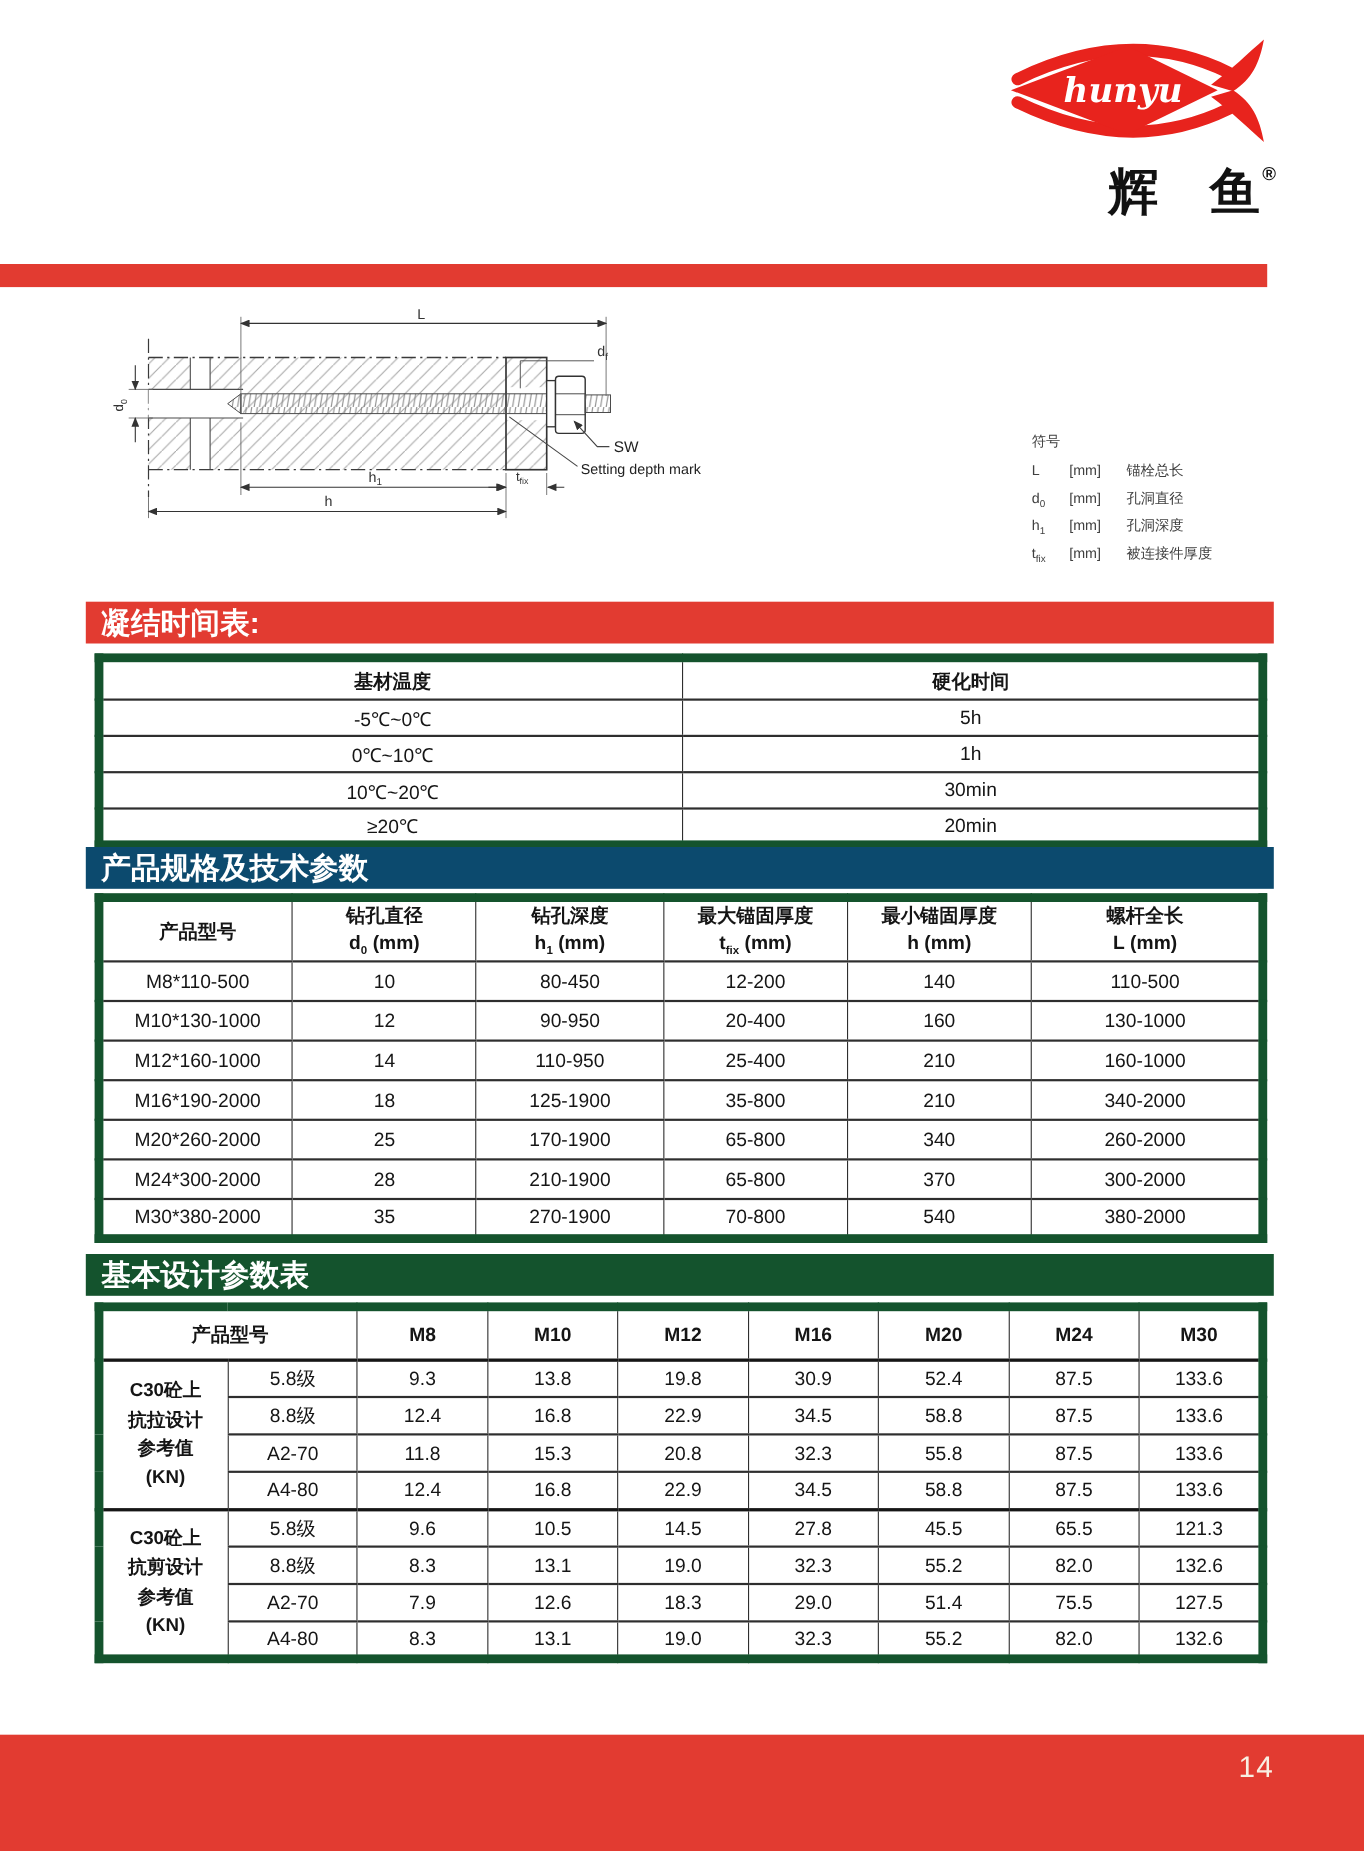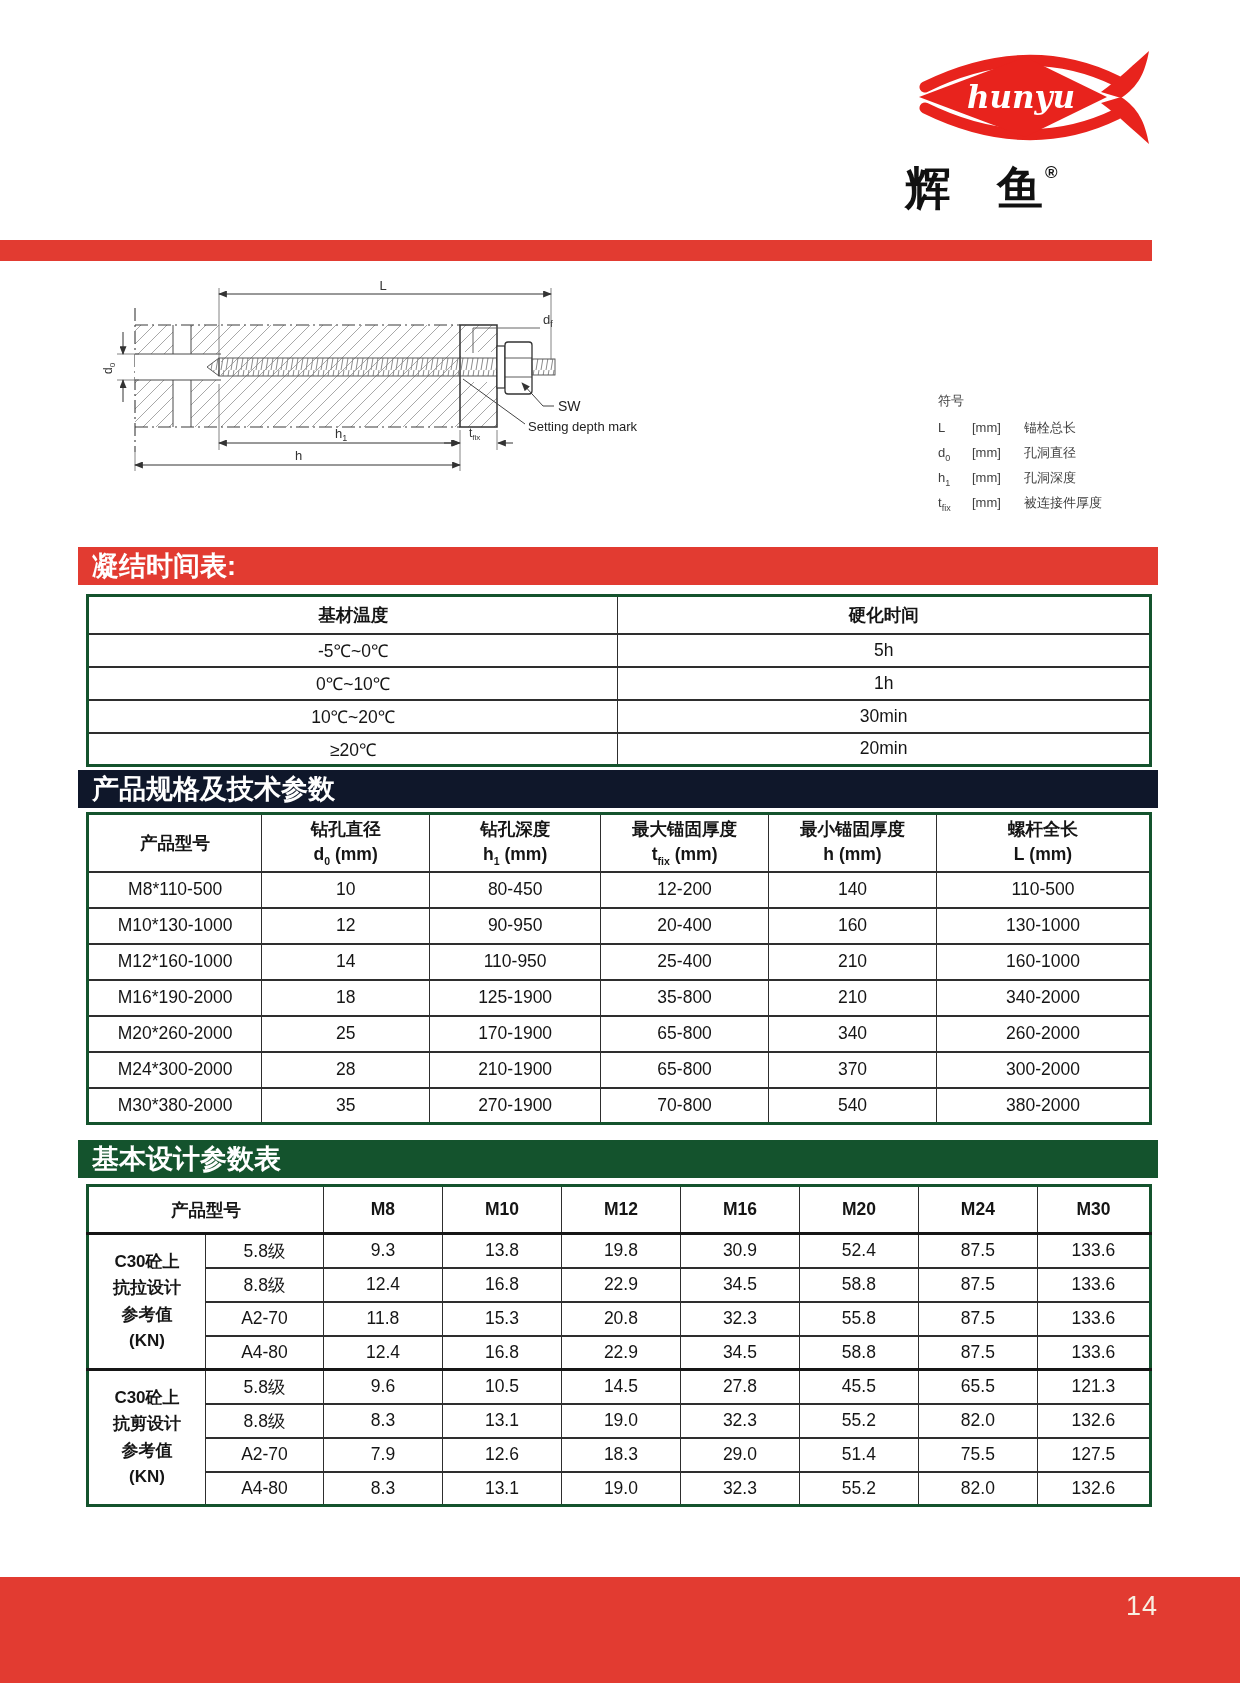--- a/index.html
+++ b/index.html
@@ -6,39 +6,39 @@
   body{
     width:1240px;height:1683px;position:relative;background:#fff;
     font-family:"Liberation Sans",sans-serif;color:#1a1a1a;overflow:hidden;
   }
   .abs{position:absolute;}
   
   .topbar{top:240px;left:0;width:1152px;height:21px;}
   .footer{top:1577px;left:0;width:1240px;height:106px;}
   .pagenum{position:absolute;top:14px;right:82px;color:#f8efe2;font-size:27px;letter-spacing:1px;}
   
-  .logo{top:45px;left:905px;width:255px;text-align:left;}
+  .logo{top:30px;left:905px;width:255px;text-align:right;}
   .logo-cn{font-size:46px;font-weight:900;color:#111;margin-top:4px;white-space:nowrap;}
   .logo-cn sup{font-size:17px;font-weight:700;vertical-align:26px;margin-left:2px;}
   
   .diagram{top:280px;left:95px;}
   .legend{top:392px;left:938px;width:280px;color:#404040;font-size:13px;}
   .legend .ttl{margin-bottom:9px;}
   .legend-row{display:grid;grid-template-columns:34px 52px auto;height:25px;align-items:baseline;}
   .legend-row sub{font-size:9px;}
   
   .banner{left:78px;width:1080px;height:38px;color:#fff;font-size:27px;font-weight:bold;
           line-height:38px;padding-left:14px;box-sizing:border-box;}
   
   .tbl{border-collapse:collapse;background:#fff;table-layout:fixed;width:1066px;
        font-size:17.5px;color:#151515;}
   .tbl,.tbl th,.tbl td{border:1px solid #2e2e2e;}
   .tbl th,.tbl td{border-top:2px solid #2e2e2e;border-bottom:2px solid #2e2e2e;
        text-align:center;vertical-align:middle;padding:0;}
-  table.tbl{border:3px solid #14532d;}
+  table.tbl{border:8px solid #14532d;}
   .tbl sub{font-size:0.6em;}
   .t1{left:86px;top:594px;}
   .t1 thead tr{height:38px;}
   .t1 tbody tr{height:33px;}
   .t2{left:86px;top:812px;}
   .t2 thead tr{height:58px;}
   .t2 tbody tr{height:36px;}
   .t2 .h2l{line-height:1.45;font-weight:bold;}
   .t3{left:86px;top:1184px;}
   .t3 thead tr{height:48px;}
@@ -195,21 +195,21 @@
         <td>30min</td>
       </tr>
 
       <tr>
         <td>≥20℃</td>
         <td>20min</td>
       </tr>
     </tbody>
 </table>
 
-<div class="abs banner accent-bg" style="top: 770px; background: #0f172a;">产品规格及技术参数</div>
+<div class="abs banner accent-bg" style="top: 770px; background: #0c4a6e;">产品规格及技术参数</div>
 
 <table class="abs tbl t2">
   <thead>
     <tr>
       <th style="width:16.2%" class="b">产品型号</th>
       <th style="width:15.7%">
         <div class="h2l"><span>钻孔直径</span><br>
         <span>d</span><sub>0</sub><span> (mm)</span></div>
       </th>
       <th style="width:16.0%">

